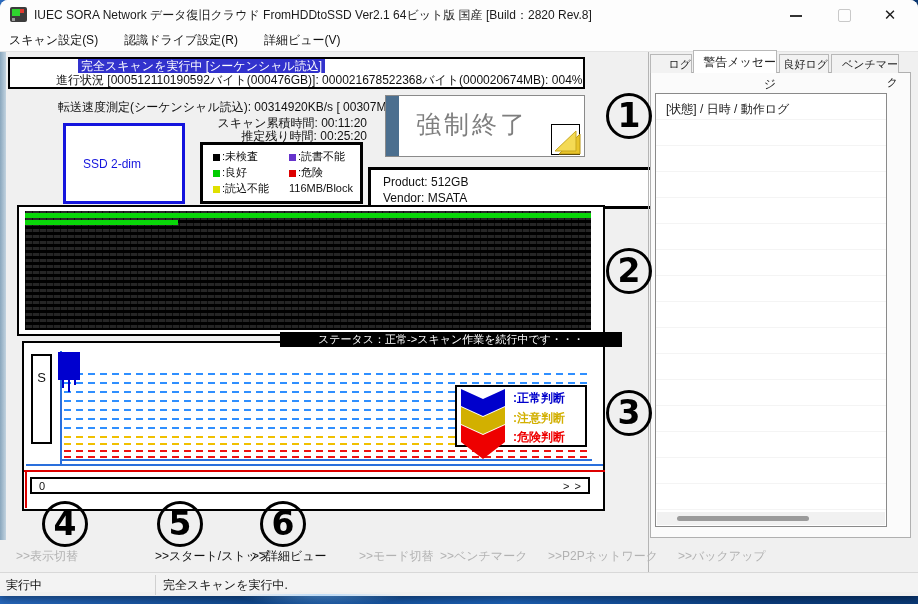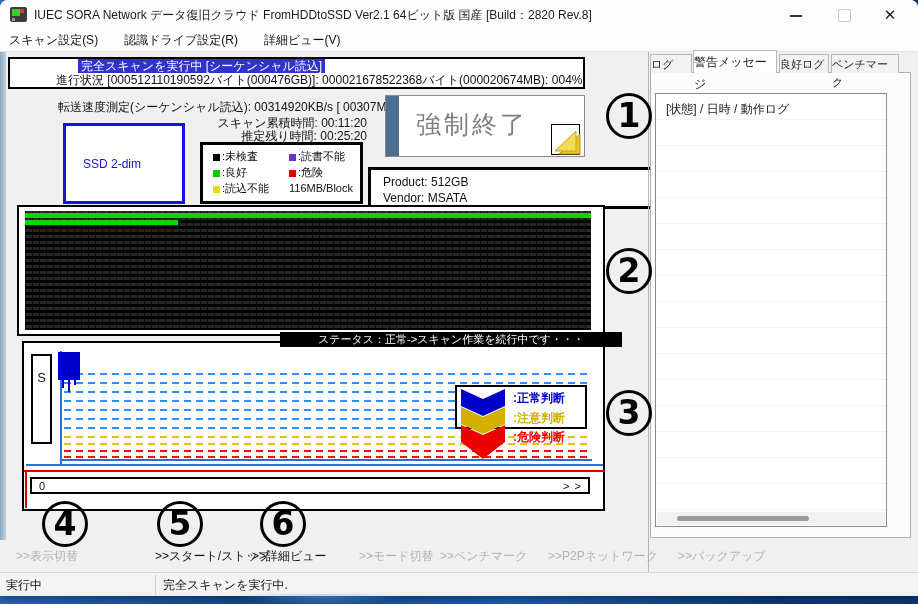--- a/index.html
+++ b/index.html
@@ -102,21 +102,21 @@
   .axis-h2 { position:absolute; left:2px; top:121px; width:577px; height:2px; background:#2a6fdc; }
   .dash { position:absolute; left:40px; width:528px; height:2px; }
   .dash.blue   { background:repeating-linear-gradient(90deg,#2f8fff 0 7px,transparent 7px 12px); }
   .dash.yellow { background:repeating-linear-gradient(90deg,#f0c000 0 7px,transparent 7px 12px); }
   .dash.red    { background:repeating-linear-gradient(90deg,#ee1111 0 7px,transparent 7px 12px); }
   .speed-block { position:absolute; left:34px; top:9px; width:22px; height:28px; background:#0000cf; }
   .drip { position:absolute; background:#0000cf; width:2px; }
   .chart-redline { position:absolute; left:0px; top:127px; width:581px; height:2px; background:#dd0000; }
   .chart-redline-v { position:absolute; left:1px; top:127px; width:2px; height:38px; background:#dd0000; }
 
-  .judge-legend { position:absolute; left:431px; top:42px; width:132px; height:44px;
+  .judge-legend { position:absolute; left:431px; top:42px; width:132px; height:62px;
     background:#fff; border:2px solid #000; overflow:visible; z-index:4; }
   .judge-label { position:absolute; left:56px; font-size:12px; font-weight:bold; white-space:nowrap; }
   .jl1 { top:3px; } .jl2 { top:23px; } .jl3 { top:42px; }
 
   .scrub-bar { position:absolute; left:6px; top:134px; width:560px; height:17px;
     background:#fff; border:2px solid #000; font-size:11px; color:#111; }
   .scrub-left { position:absolute; left:7px; top:1px; }
   .scrub-right { position:absolute; right:6px; top:1px; letter-spacing:1px; }
 
   
@@ -142,21 +142,21 @@
   .statusbar { position:absolute; left:0; top:572px; width:100%; height:20px; background:#f3f3f3;
     border-top:1px solid #d8d8d8; font-size:12px; color:#111; }
   .sb-state { position:absolute; left:6px; top:4px; }
   .sb-div { position:absolute; left:155px; top:2px; width:1px; height:20px; background:#d0d0d0; }
   .sb-msg { position:absolute; left:163px; top:4px; }
 
   
   .rp-sep { position:absolute; left:648px; top:52px; width:1px; height:520px; background:#b5b5b5; }
   .tabpage { position:absolute; left:650px; top:72px; width:261px; height:466px;
     background:#fbfbfb; border:1px solid #b0b0b0; }
-  .tab { position:absolute; top:54px; height:19px; font-size:11px; color:#222; text-align:left;
+  .tab { position:absolute; top:54px; height:19px; font-size:11px; color:#222; text-align:right;
     line-height:18px; background:#f2f2f2; border:1px solid #b8b8b8; border-bottom:none; z-index:2; cursor:default; }
   .tab.active { top:50px; height:23px; background:#fff; font-size:12px; line-height:22px; z-index:3; }
   .tab-log   { left:650px; width:42px; }
   .tab-warn  { left:693px; width:84px; }
   .tab-good  { left:779px; width:50px; }
   .tab-bench { left:831px; width:68px; }
 
   .loglist { position:absolute; left:655px; top:93px; width:232px; height:434px; background:#fff;
     border:1px solid #8a8a8a;
     background-image:repeating-linear-gradient(180deg,#fff 0 25px,#f4f4f4 25px 26px); }

